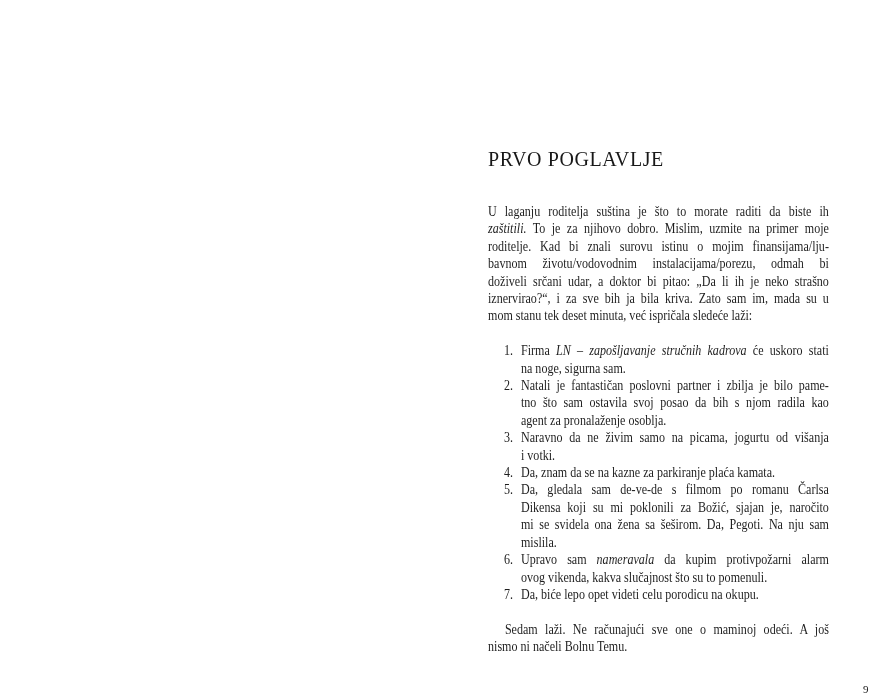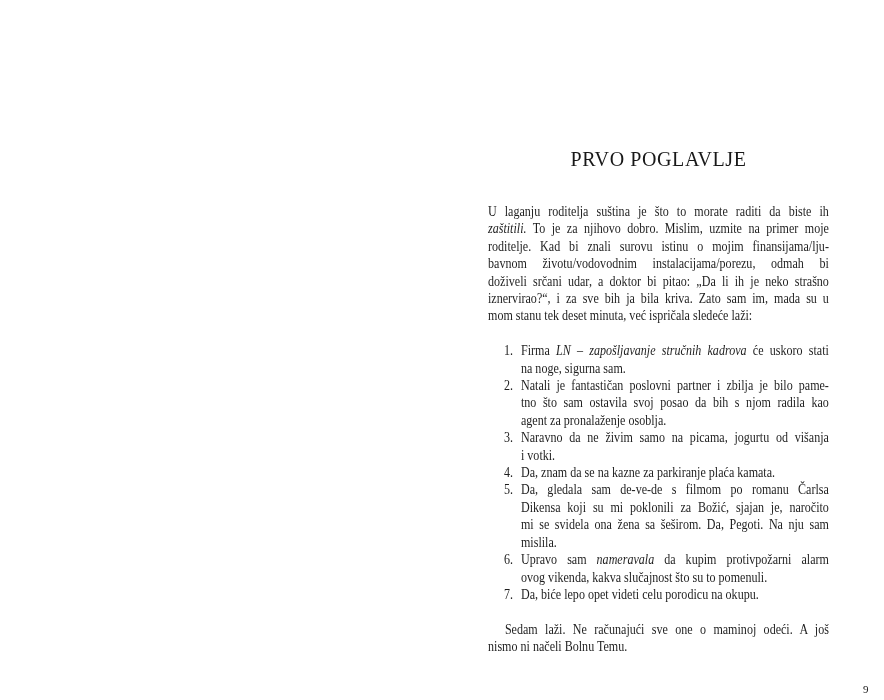--- a/index.html
+++ b/index.html
@@ -18,21 +18,21 @@
   .book-page {
     position: absolute;
     inset: 0;
     background: #ffffff;
   }
   .chapter-title {
     position: absolute;
     left: 488px;
     top: 147px;
     width: 341px;
-    text-align: center;
+    text-align: left;
     font-size: 20px;
     line-height: 24px;
     letter-spacing: 0.6px;
     color: #181818;
     white-space: nowrap;
   }
   .text-col {
     position: absolute;
     left: 488px;
     top: 203px;

